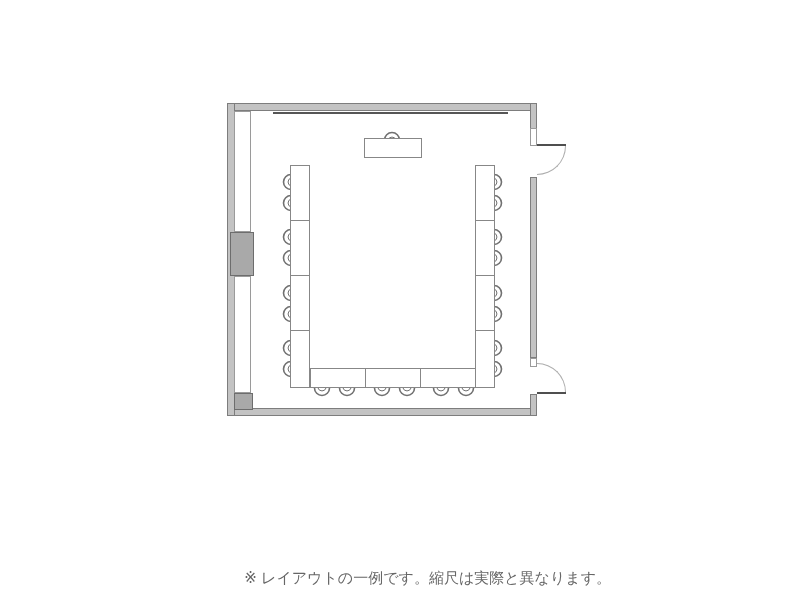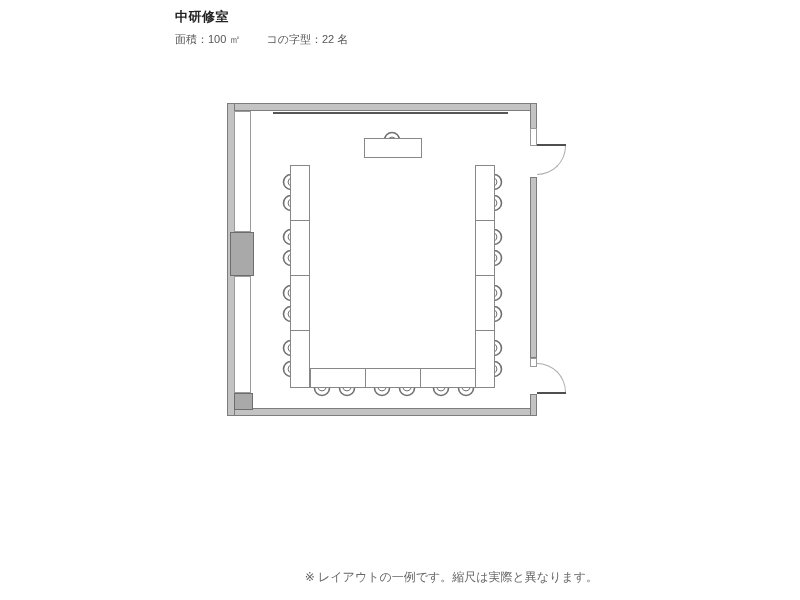--- a/index.html
+++ b/index.html
@@ -7,46 +7,39 @@
     width:800px;height:600px;background:#ffffff;overflow:hidden;
     font-family:"Liberation Sans","DejaVu Sans",sans-serif;
     position:relative;
   }
   .page{position:absolute;inset:0;}
   
   .header{position:absolute;left:175px;top:8px;}
   .room-title{font-size:13px;font-weight:bold;color:#222;letter-spacing:.5px;}
   .meta{display:flex;gap:26px;margin-top:6px;font-size:11px;color:#555;}
   
-  .footnote{position:absolute;top:569px;right:202px;font-size:12px;color:#666;}
+  .footnote{position:absolute;top:569px;right:189px;font-size:15px;color:#666;}
   
   #floorplan{position:absolute;inset:0;}
   #floorplan > div{position:absolute;box-sizing:border-box;}
   .wall  {background:#c3c3c3;border:1px solid #7d7d7d;}
   .frame {background:#ffffff;border:1px solid #9a9a9a;}
   .block {background:#a9a9a9;border:1px solid #6d6d6d;}
   .line  {background:#565656;}
   .leaf  {background:#4f4f4f;}
   .arc-se{border-right:1.5px solid #adadad;border-bottom:1.5px solid #adadad;border-bottom-right-radius:100%;}
   .arc-ne{border-top:1.5px solid #adadad;border-right:1.5px solid #adadad;border-top-right-radius:100%;}
   .table {background:#ffffff;border:1px solid #878787;}
   .chair svg{display:block;}
 </style>
 </head>
 <body>
 
 <div class="page">
 
-  <div class="header">
-    <div class="room-title">中研修室</div>
-    <div class="meta">
-      <span>面積：100 ㎡</span>
-      <span>コの字型：22 名</span>
-    </div>
-  </div>
 
   <div id="floorplan">
       <div class="wall" style="left: 227px; top: 103px; width: 310px; height: 8px;"></div>
       <div class="wall" style="left: 227px; top: 408px; width: 310px; height: 8px;"></div>
       <div class="wall" style="left: 227px; top: 103px; width: 8px; height: 313px;"></div>
       <div class="wall" style="left: 530px; top: 103px; width: 7px; height: 26px;"></div>
       <div class="wall" style="left: 530px; top: 177px; width: 7px; height: 181px;"></div>
       <div class="wall" style="left: 530px; top: 394px; width: 7px; height: 22px;"></div>
       <div class="frame" style="left: 530px; top: 128px; width: 7px; height: 18px;"></div>
       <div class="frame" style="left: 530px; top: 358px; width: 7px; height: 9px;"></div>

